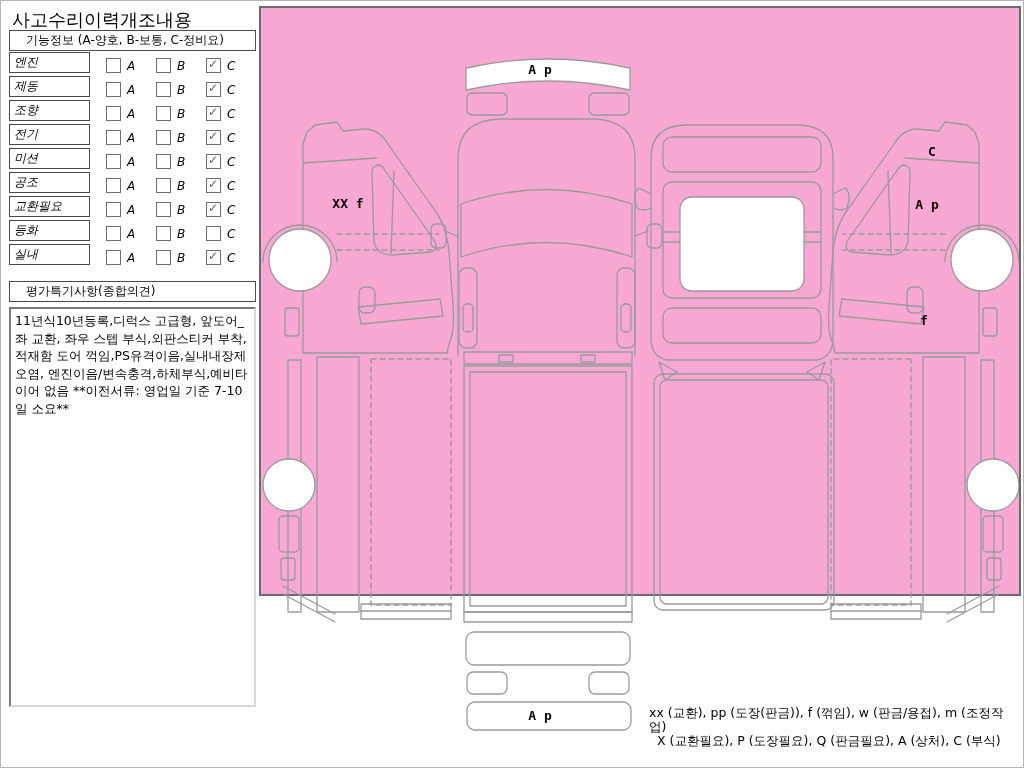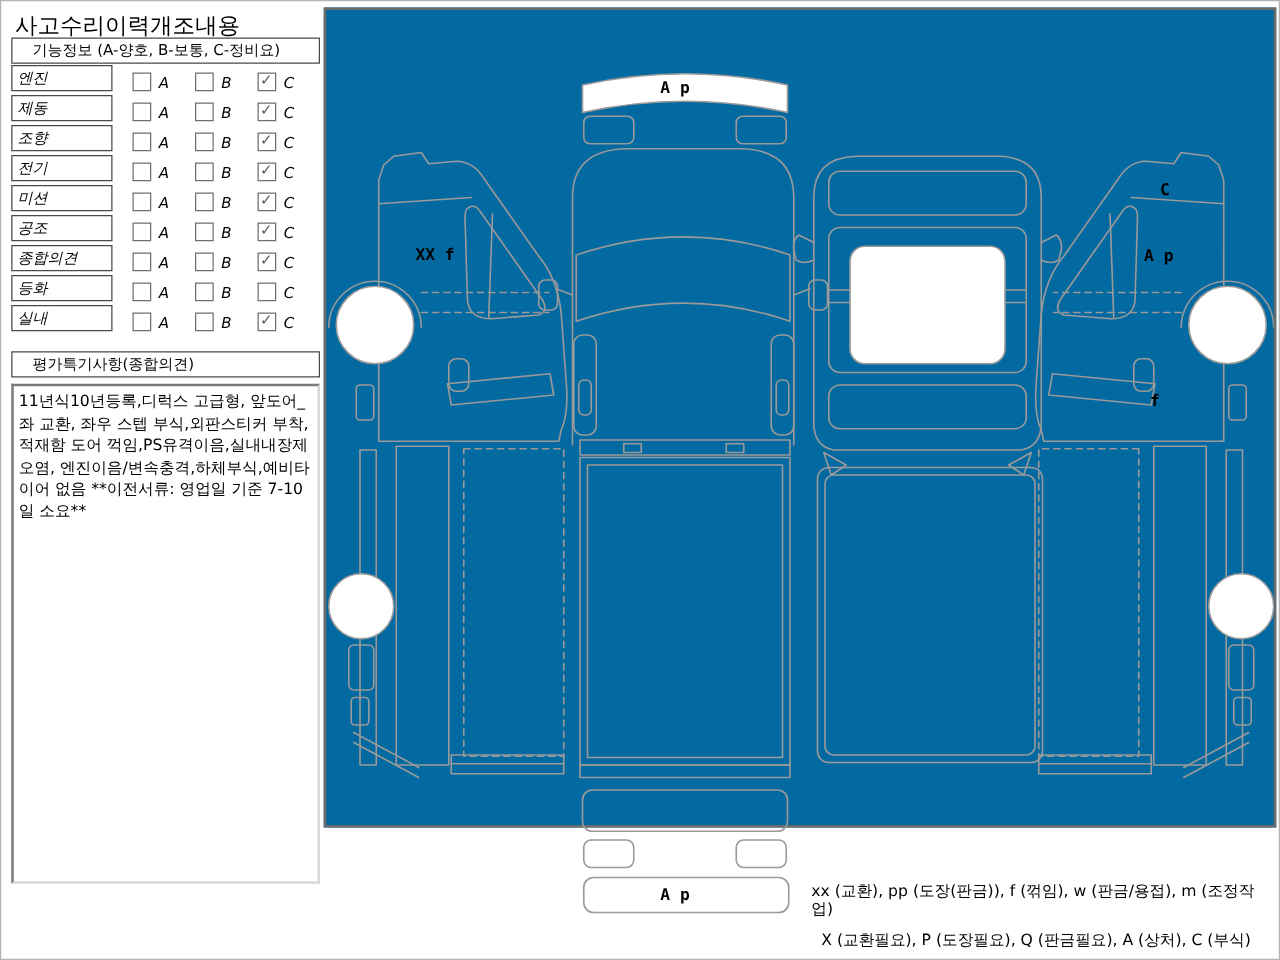--- a/index.html
+++ b/index.html
@@ -31,36 +31,36 @@
     content:"✓";position:absolute;left:1px;top:-2px;font-size:12px;color:#5a5a5a;font-weight:bold;
   }
   .cbletter{margin-left:6px;font-size:12px;vertical-align:middle;}
   .comments{
     position:absolute;left:8px;top:306px;width:247px;height:400px;box-sizing:border-box;
     border:2px solid;border-color:#7a7a7a #d8d8d8 #d8d8d8 #7a7a7a;background:#fff;
     padding:3px 4px;font-size:12.5px;line-height:17.5px;word-break:break-all;white-space:pre-wrap;
   }
   
   .diagram{
-    position:absolute;left:258px;top:5px;width:762px;height:656px;
-    border:2px solid #6b6b6b;box-sizing:border-box;background:#0369a1;
+    position:absolute;left:258px;top:5px;width:762px;height:590px;
+    border:2px solid #6b6b6b;box-sizing:border-box;background:#f9a8d4;
   }
   .diagram svg{position:absolute;left:0;top:0;}
   svg path,svg rect,svg circle{
     fill:none;stroke:#9a9a9a;stroke-width:1.3;stroke-linejoin:round;stroke-linecap:round;
   }
   svg .white{fill:#ffffff;}
   svg .dash{stroke-dasharray:5 4;}
   svg text{
     stroke:none;fill:#000;font-family:"DejaVu Sans Mono","Liberation Mono",monospace;
     font-weight:bold;font-size:13px;
   }
   .legend{position:absolute;left:388px;top:698px;font-size:12.5px;color:#000;}
   .legend-line1{line-height:14px;}
-  .legend-line2{line-height:14px;margin-top:11px;padding-left:8px;}
+  .legend-line2{line-height:14px;padding-left:8px;}
 </style>
 </head>
 <body>
 
 <div class="page">
 
   <div class="panel-title">사고수리이력개조내용</div>
 
   <div class="hdr-box" id="info-header">기능정보 (A-양호, B-보통, C-정비요)</div>
 
@@ -95,21 +95,21 @@
         <span class="cbgroup" style="left: 147px;"><span class="cb"></span><span class="cbletter">B</span></span>
         <span class="cbgroup" style="left: 197px;"><span class="cb" data-checked="true"></span><span class="cbletter">C</span></span>
       </div>
       <div class="func-row">
         <div class="label-box">공조</div>
         <span class="cbgroup" style="left: 97px;"><span class="cb"></span><span class="cbletter">A</span></span>
         <span class="cbgroup" style="left: 147px;"><span class="cb"></span><span class="cbletter">B</span></span>
         <span class="cbgroup" style="left: 197px;"><span class="cb" data-checked="true"></span><span class="cbletter">C</span></span>
       </div>
       <div class="func-row">
-        <div class="label-box">종합의견</div>
+        <div class="label-box">교환필요</div>
         <span class="cbgroup" style="left: 97px;"><span class="cb"></span><span class="cbletter">A</span></span>
         <span class="cbgroup" style="left: 147px;"><span class="cb"></span><span class="cbletter">B</span></span>
         <span class="cbgroup" style="left: 197px;"><span class="cb" data-checked="true"></span><span class="cbletter">C</span></span>
       </div>
       <div class="func-row">
         <div class="label-box">등화</div>
         <span class="cbgroup" style="left: 97px;"><span class="cb"></span><span class="cbletter">A</span></span>
         <span class="cbgroup" style="left: 147px;"><span class="cb"></span><span class="cbletter">B</span></span>
         <span class="cbgroup" style="left: 197px;"><span class="cb"></span><span class="cbletter">C</span></span>
       </div>

